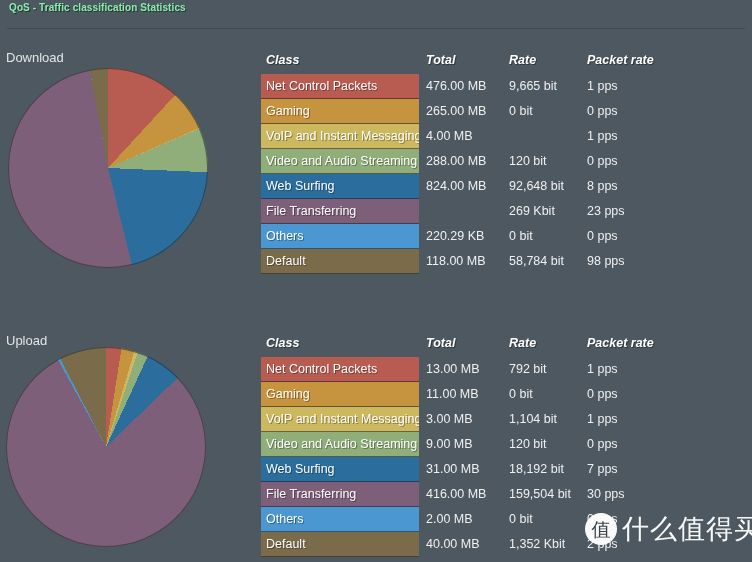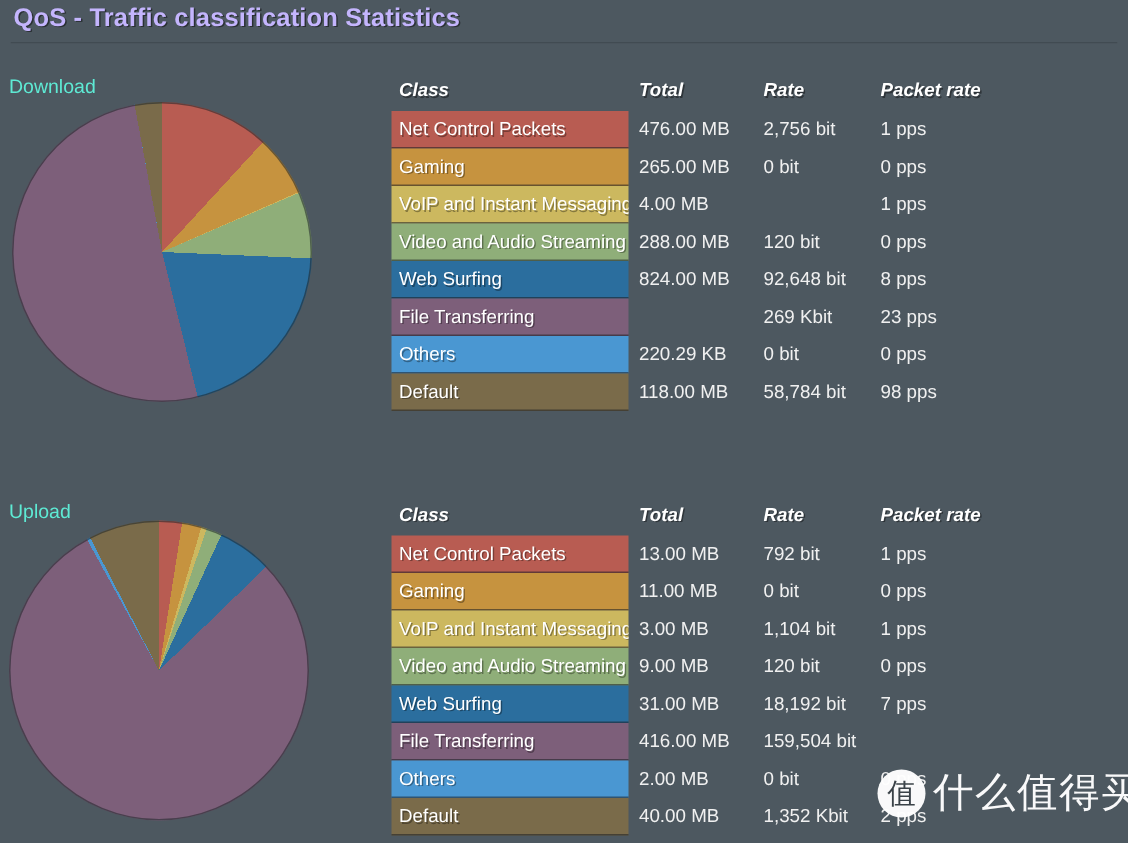--- a/index.html
+++ b/index.html
@@ -18,23 +18,23 @@
 
   
   .header {
     position: absolute;
     left: 0; top: 0;
     width: 752px; height: 29px;
   }
   .header-title {
     position: absolute;
     left: 9px; top: 2px;
-    font-size: 17px;
+    font-size: 10px;
     font-weight: bold;
-    color: #c4b5fd;
+    color: #86efac;
     letter-spacing: .1px;
     text-shadow: 1px 1px 0 rgba(0,0,0,.45);
     white-space: nowrap;
   }
   .header-rule {
     position: absolute;
     left: 7px; top: 28px;
     width: 738px; height: 1px;
     background: #5c666e;
     border-top: 1px solid #414b52;
@@ -42,21 +42,21 @@
 
   
   .section { position: absolute; left: 0; width: 752px; }
   #section-download { top: 40px; }
   #section-upload   { top: 323px; }
 
   .section-label {
     position: absolute;
     left: 6px; top: 10px;
     font-size: 13px;
-    color: #5eead4;
+    color: #e5e5e5;
     font-family: "Liberation Sans", sans-serif;
     white-space: nowrap;
   }
 
   
   .pie-wrap {
     position: absolute;
     left: 8px; top: 28px;
     width: 200px; height: 200px;
   }
@@ -155,21 +155,21 @@
     <div class="table" id="table-download">
         <div class="row header-row">
           <div class="cell c-class">Class</div>
           <div class="cell c-total">Total</div>
           <div class="cell c-rate">Rate</div>
           <div class="cell c-pps">Packet rate</div>
         </div>
         <div class="row">
           <div class="cell c-class swatch" style="background: rgb(184, 92, 82);">Net Control Packets</div>
           <div class="cell c-total">476.00 MB</div>
-          <div class="cell c-rate">2,756 bit</div>
+          <div class="cell c-rate">9,665 bit</div>
           <div class="cell c-pps">1 pps</div>
         </div>
         <div class="row">
           <div class="cell c-class swatch" style="background: rgb(198, 147, 63);">Gaming</div>
           <div class="cell c-total">265.00 MB</div>
           <div class="cell c-rate">0 bit</div>
           <div class="cell c-pps">0 pps</div>
         </div>
         <div class="row">
           <div class="cell c-class swatch" style="background: rgb(204, 184, 95);">VoIP and Instant Messaging</div>
@@ -247,20 +247,21 @@
         <div class="row">
           <div class="cell c-class swatch" style="background: rgb(43, 110, 158);">Web Surfing</div>
           <div class="cell c-total">31.00 MB</div>
           <div class="cell c-rate">18,192 bit</div>
           <div class="cell c-pps">7 pps</div>
         </div>
         <div class="row">
           <div class="cell c-class swatch" style="background: rgb(125, 95, 122);">File Transferring</div>
           <div class="cell c-total">416.00 MB</div>
           <div class="cell c-rate">159,504 bit</div>
+          <div class="cell c-pps">30 pps</div>
         </div>
         <div class="row">
           <div class="cell c-class swatch" style="background: rgb(74, 151, 210);">Others</div>
           <div class="cell c-total">2.00 MB</div>
           <div class="cell c-rate">0 bit</div>
           <div class="cell c-pps">0 pps</div>
         </div>
         <div class="row">
           <div class="cell c-class swatch" style="background: rgb(122, 107, 74);">Default</div>
           <div class="cell c-total">40.00 MB</div>

